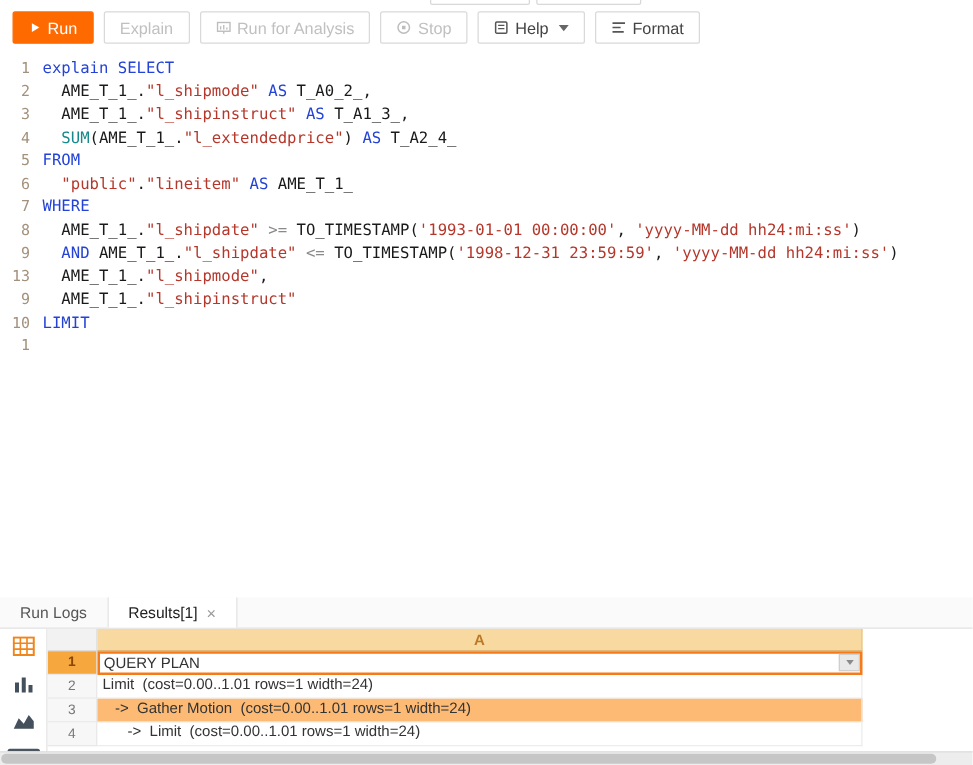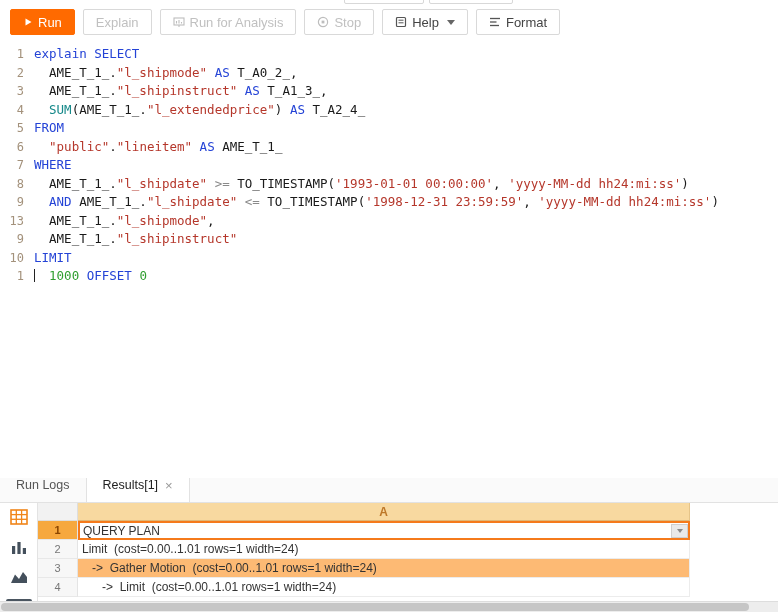--- a/index.html
+++ b/index.html
@@ -39,21 +39,21 @@
   .tok-num { color: #2f9e2f; }
   .tok-fn  { color: #16898a; }
   .tok-op  { color: #8a8a8a; }
   .tok-pl  { color: #1a1a1a; }
   .cursor { display: inline-block; width: 1px; height: 13px; background: #222;
     vertical-align: -2px; margin-right: -1px; }
 
   
   .tabbar { height: 25px; border-bottom: 1px solid #e2e2e2; background: #fafafa;
     display: flex; align-items: stretch; font-size: 12.5px; }
-  .tab { display: flex; align-items: flex-start; padding: 0 16px; color: #555; cursor: pointer; }
+  .tab { display: flex; align-items: center; padding: 0 16px; color: #555; cursor: pointer; }
   .tab.active { background: #fff; border-left: 1px solid #e2e2e2; border-right: 1px solid #e2e2e2; color: #222; }
   .tab .close { margin-left: 7px; color: #999; font-size: 13px; }
 
   
   .results { display: flex; height: 101px; }
   .icon-strip { width: 38px; flex: none; border-right: 1px solid #e3e3e3; display: flex;
     flex-direction: column; align-items: center; padding-top: 6px; gap: 14px; position: relative; }
   .vicon { display: inline-flex; cursor: pointer; }
   .partial-icon { position: absolute; bottom: 0; left: 6px; width: 26px; height: 5px;
     background: #4a5560; border-radius: 2px 2px 0 0; }
@@ -64,21 +64,21 @@
     border-right: 1px solid #ddd; border-bottom: 1px solid #ddd; }
   .col-a { width: 612px; flex: none; background: #f8d9a0; border-right: 1px solid #e6c488;
     border-bottom: 1px solid #e0b778; text-align: center; font-weight: bold; color: #bd7728;
     line-height: 18px; cursor: pointer; }
   .grid-row { display: flex; height: 19px; }
   .row-num { width: 40px; flex: none; background: #f7f7f7; border-right: 1px solid #e4e4e4;
     border-bottom: 1px solid #e8e8e8; text-align: center; color: #777; font-size: 11px;
     line-height: 19px; cursor: pointer; }
   .row-num.sel { background: #f6a83e; color: #8a4500; font-weight: bold; }
   .cell { width: 612px; flex: none; border-right: 1px solid #ececec; border-bottom: 1px solid #ececec;
-    padding-left: 4px; white-space: pre; overflow: hidden; display: flex; align-items: center;
+    padding-left: 4px; white-space: pre; overflow: hidden; display: flex; align-items: flex-start;
     cursor: pointer; background: #fff; }
   .cell.shaded { background: #fdba74; }
   .cell.sel { border: 2px solid #f57a1b; padding-left: 3px; justify-content: space-between; }
   .cell-dd { width: 17px; height: 14px; flex: none; background: #e9e9e9; border: 1px solid #cfcfcf;
     display: inline-flex; align-items: center; justify-content: center; cursor: pointer; }
   .cell-dd .chev-down { border-left-width: 3.5px; border-right-width: 3.5px;
     border-top-width: 4.5px; border-top-color: #8a8a8a; margin-left: 0; }
 
   
   .hscroll { position: absolute; left: 0; right: 0; bottom: 0; height: 11px;
@@ -195,21 +195,20 @@
       <div class="line">
         <div class="ln">9</div>
         <div class="lc"><span class="tok-pl">  AME_T_1_.</span><span class="tok-str">"l_shipinstruct"</span></div>
       </div>
       <div class="line">
         <div class="ln">10</div>
         <div class="lc"><span class="tok-kw">LIMIT</span></div>
       </div>
       <div class="line">
         <div class="ln">1</div>
-        <div class="lc"><span class="cursor"></span><span class="tok-pl">  </span><span class="tok-num">1000</span><span class="tok-pl"> </span><span class="tok-kw">OFFSET</span><span class="tok-pl"> </span><span class="tok-num">0</span></div>
       </div>
     </div>
 </div>
 
 <div class="tabbar" id="tabbar">
     <div class="tab">
       <span>Run Logs</span>
     </div>
     <div class="tab active">
       <span>Results[1]</span>

